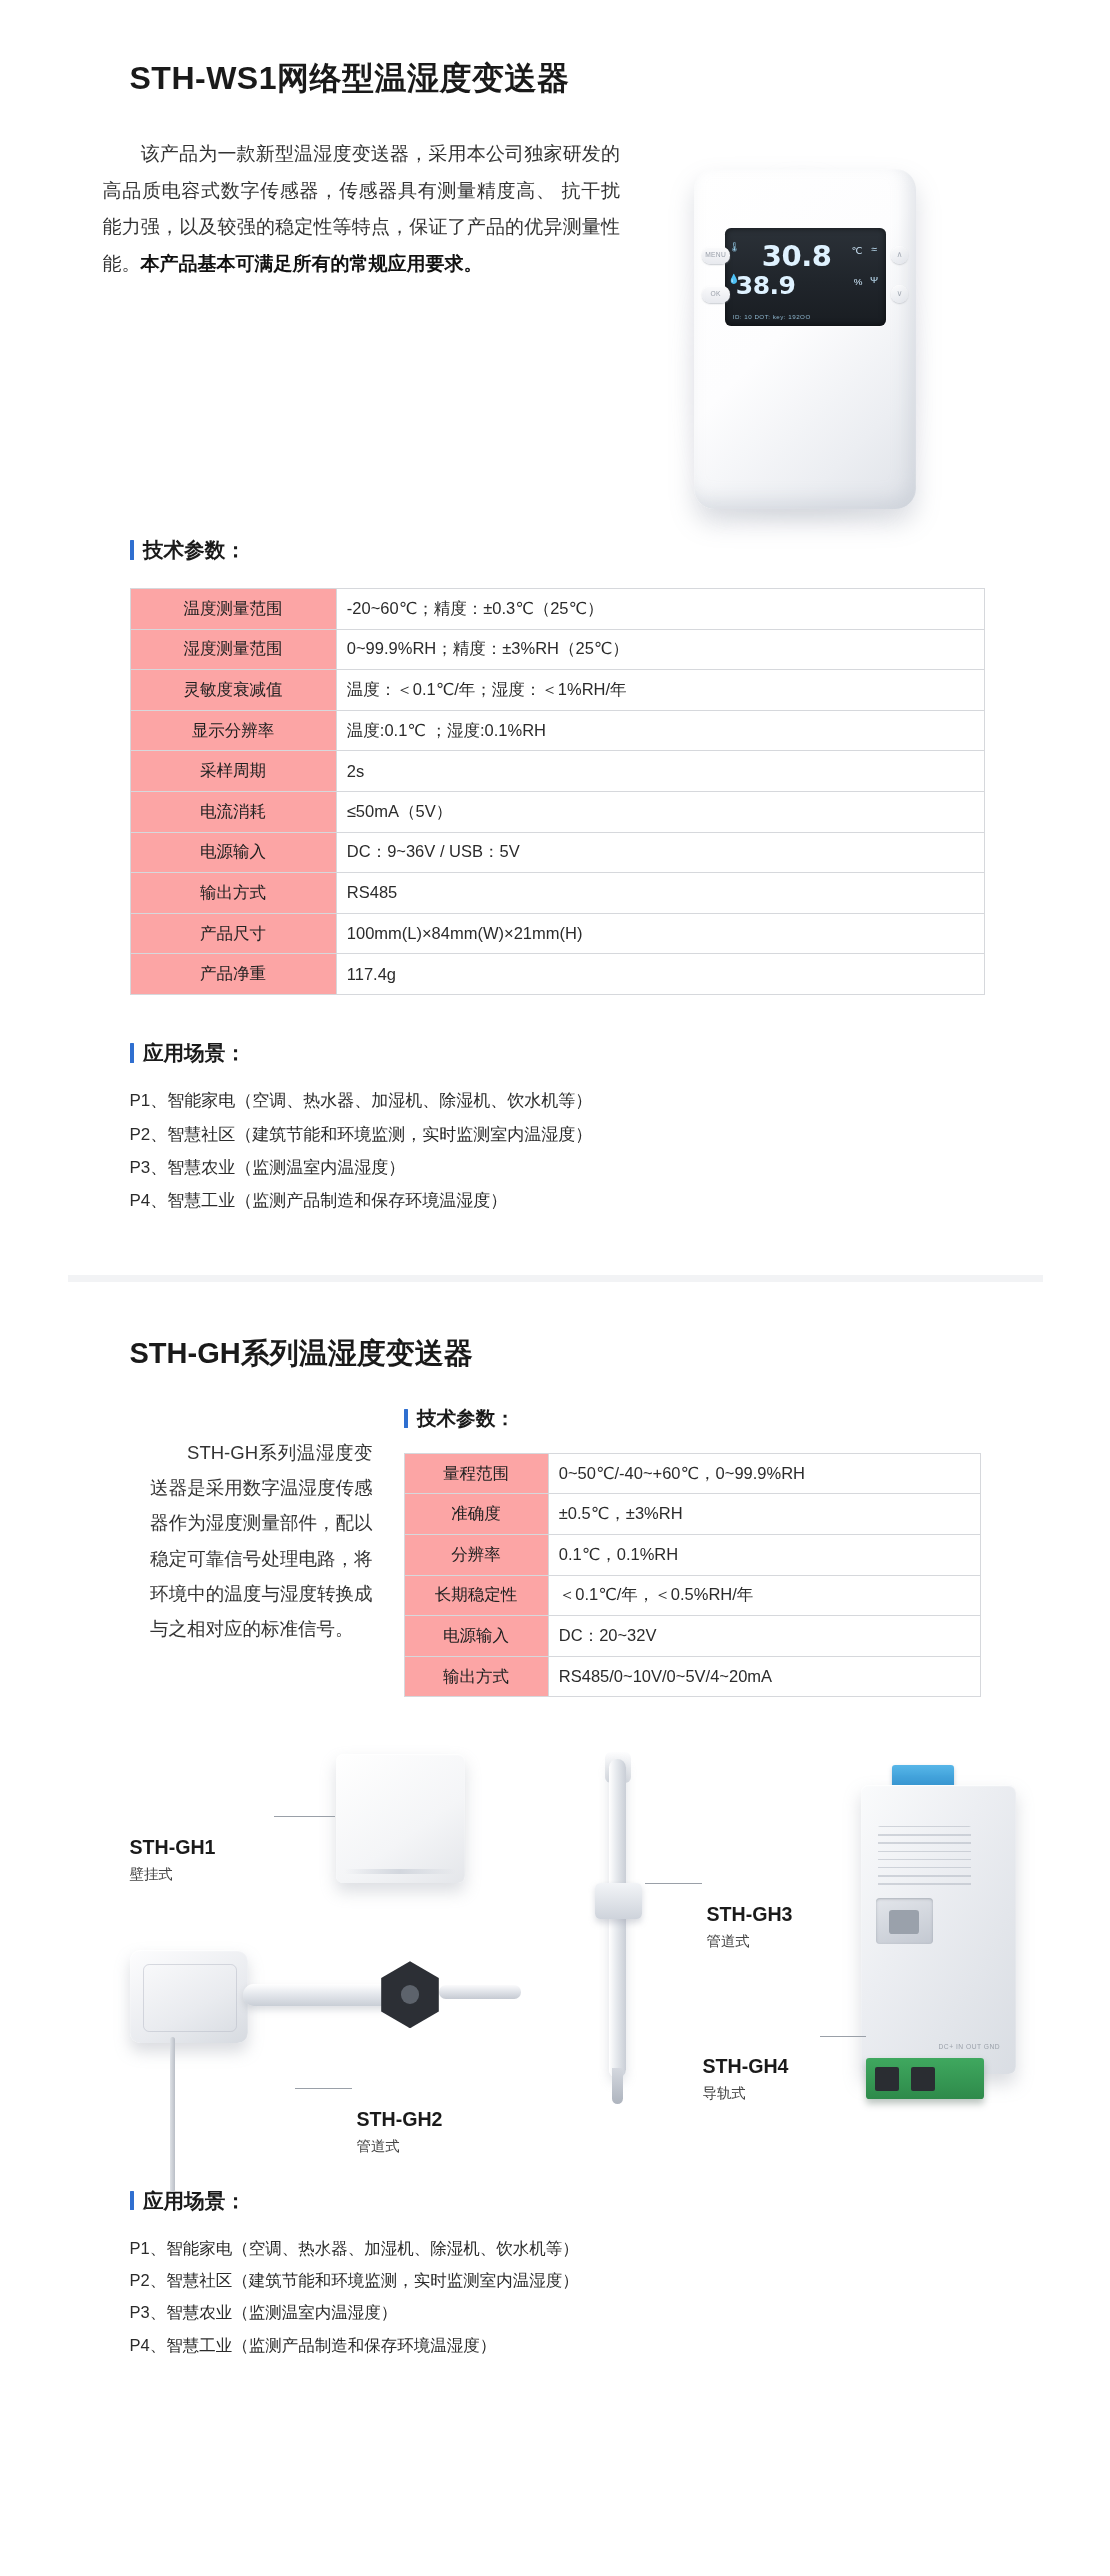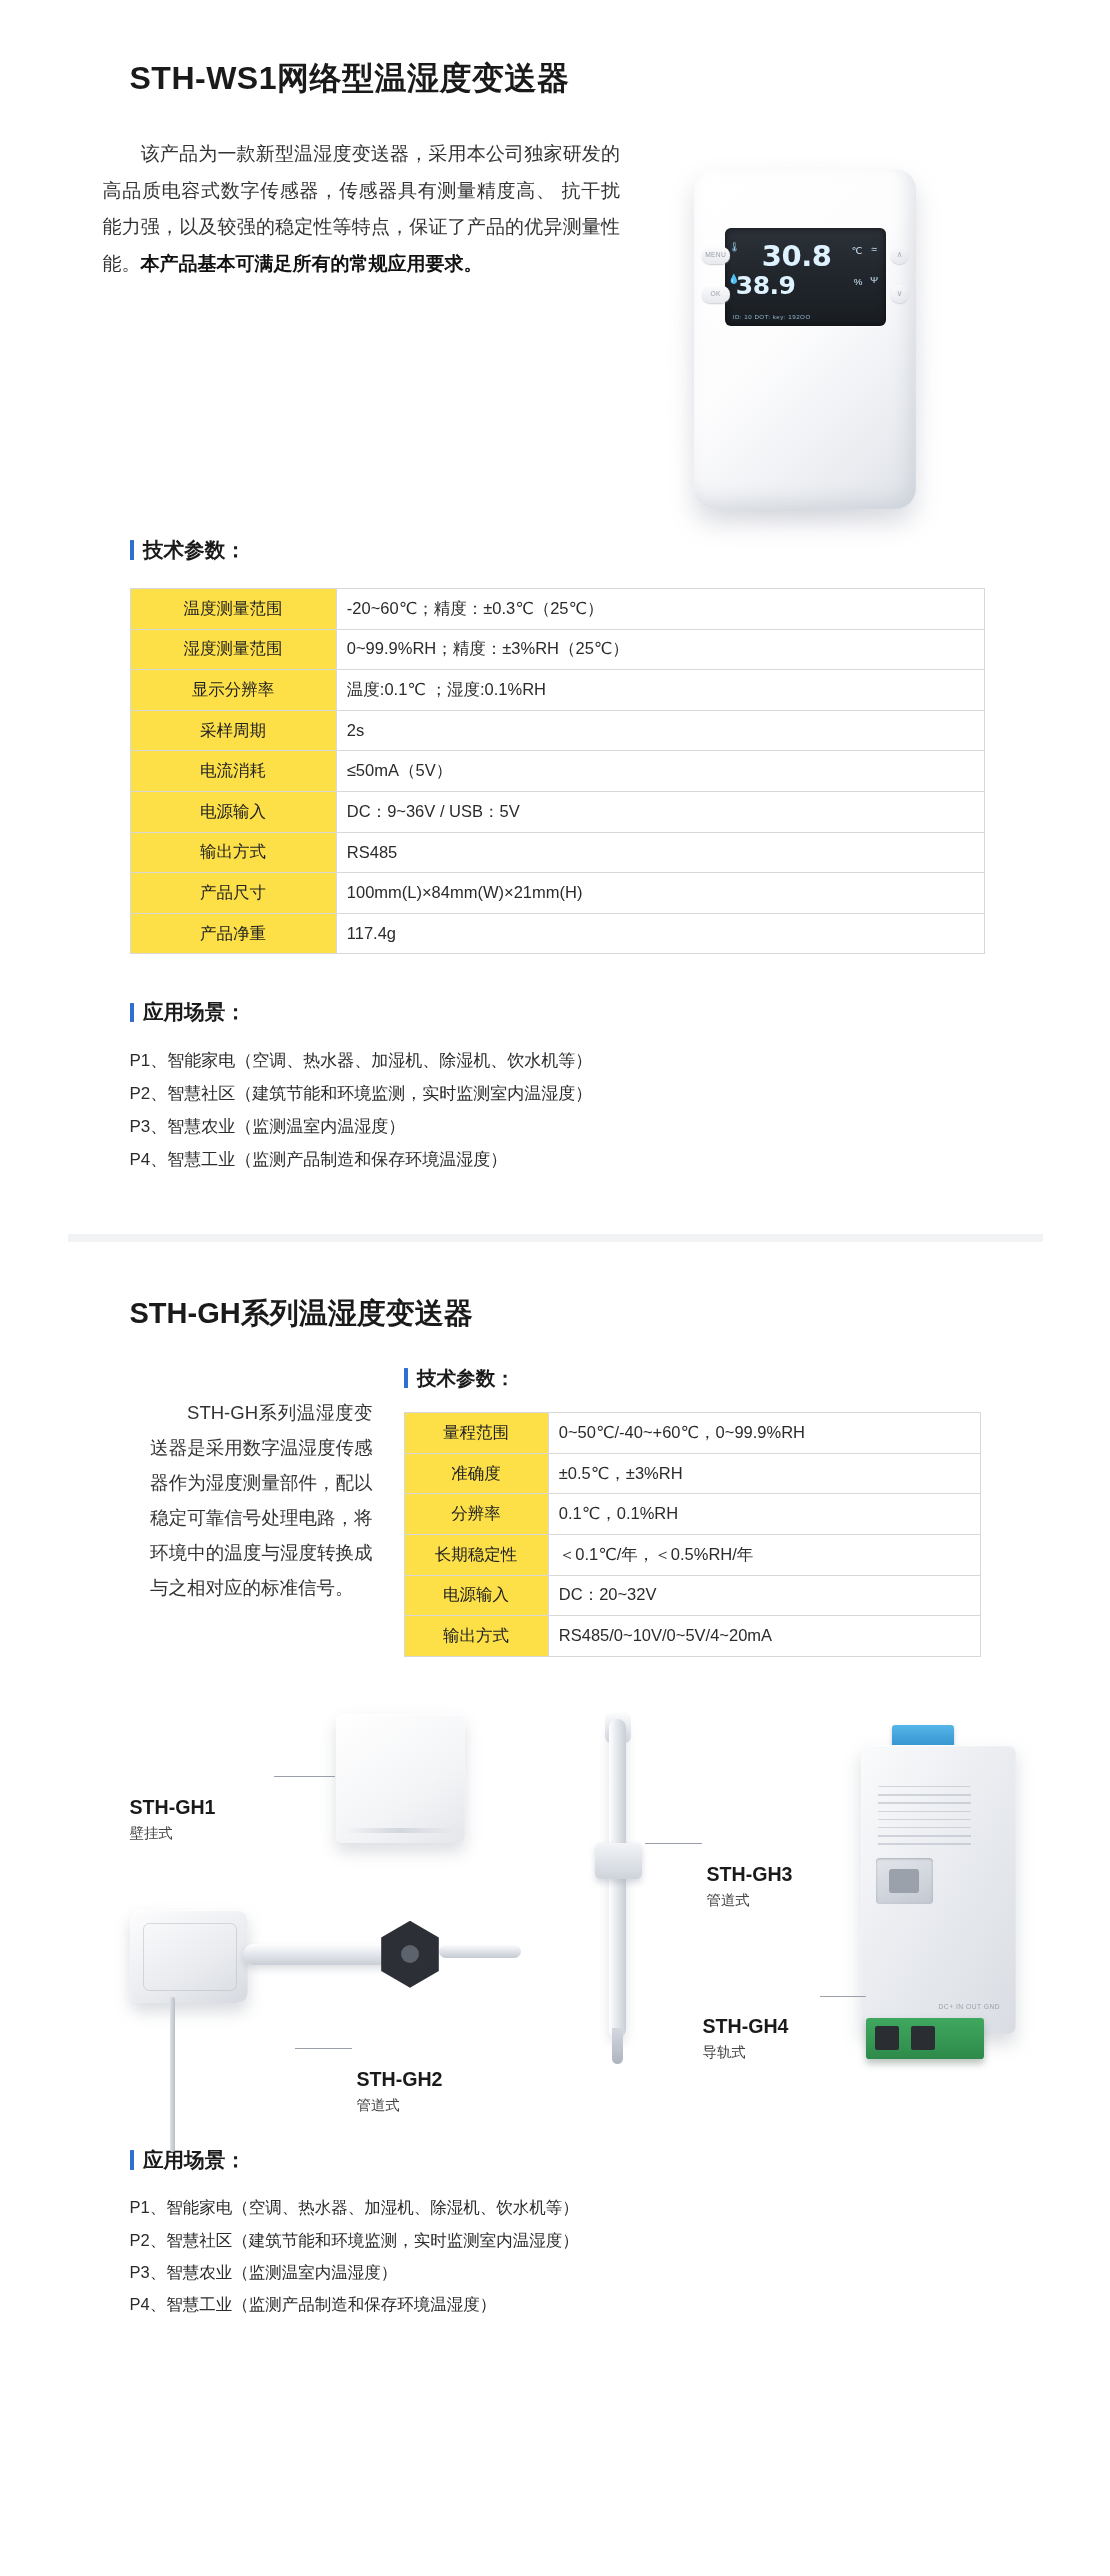--- a/index.html
+++ b/index.html
@@ -153,21 +153,21 @@
     color: #2b2b2b;
     table-layout: fixed;
   }
   table.spec td {
     border: 0.5px solid #d6d8dc;
     padding: 8.8px 10.3px;
     vertical-align: middle;
   }
   table.spec td.key {
     text-align: center;
-    background: #fde047;
+    background: #fca5a5;
     color: #222;
   }
   table.spec td.val { text-align: left; }
 
   .spec1 { width: 855px; margin: 24px 0 0 62px; }
   .spec1 col.c1 { width: 206px; }
 
   .apps {
     font-size: 17px;
     line-height: 1.95;
@@ -413,20 +413,24 @@
           <col>
         </colgroup>
       <tbody>
         <tr>
             <td class="key">温度测量范围</td>
             <td class="val">-20~60℃；精度：±0.3℃（25℃）</td>
           </tr>
         <tr>
             <td class="key">湿度测量范围</td>
             <td class="val">0~99.9%RH；精度：±3%RH（25℃）</td>
+          </tr>
+        <tr>
+            <td class="key">灵敏度衰减值</td>
+            <td class="val">温度：＜0.1℃/年；湿度：＜1%RH/年</td>
           </tr>
         <tr>
             <td class="key">显示分辨率</td>
             <td class="val">温度:0.1℃ ；湿度:0.1%RH</td>
           </tr>
         <tr>
             <td class="key">采样周期</td>
             <td class="val">2s</td>
           </tr>
         <tr>

